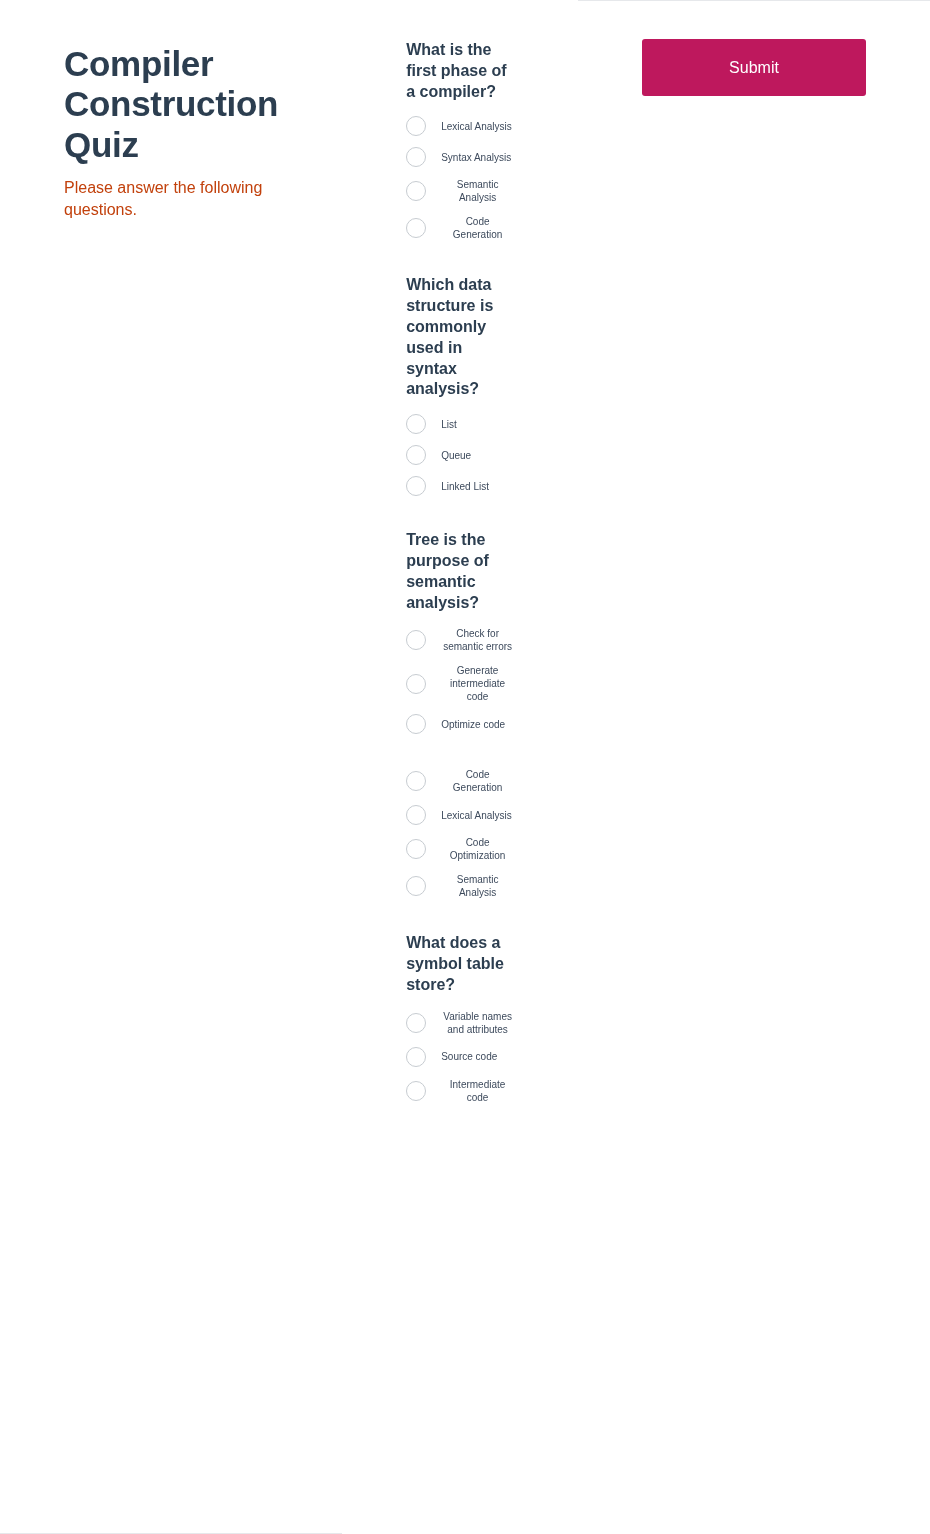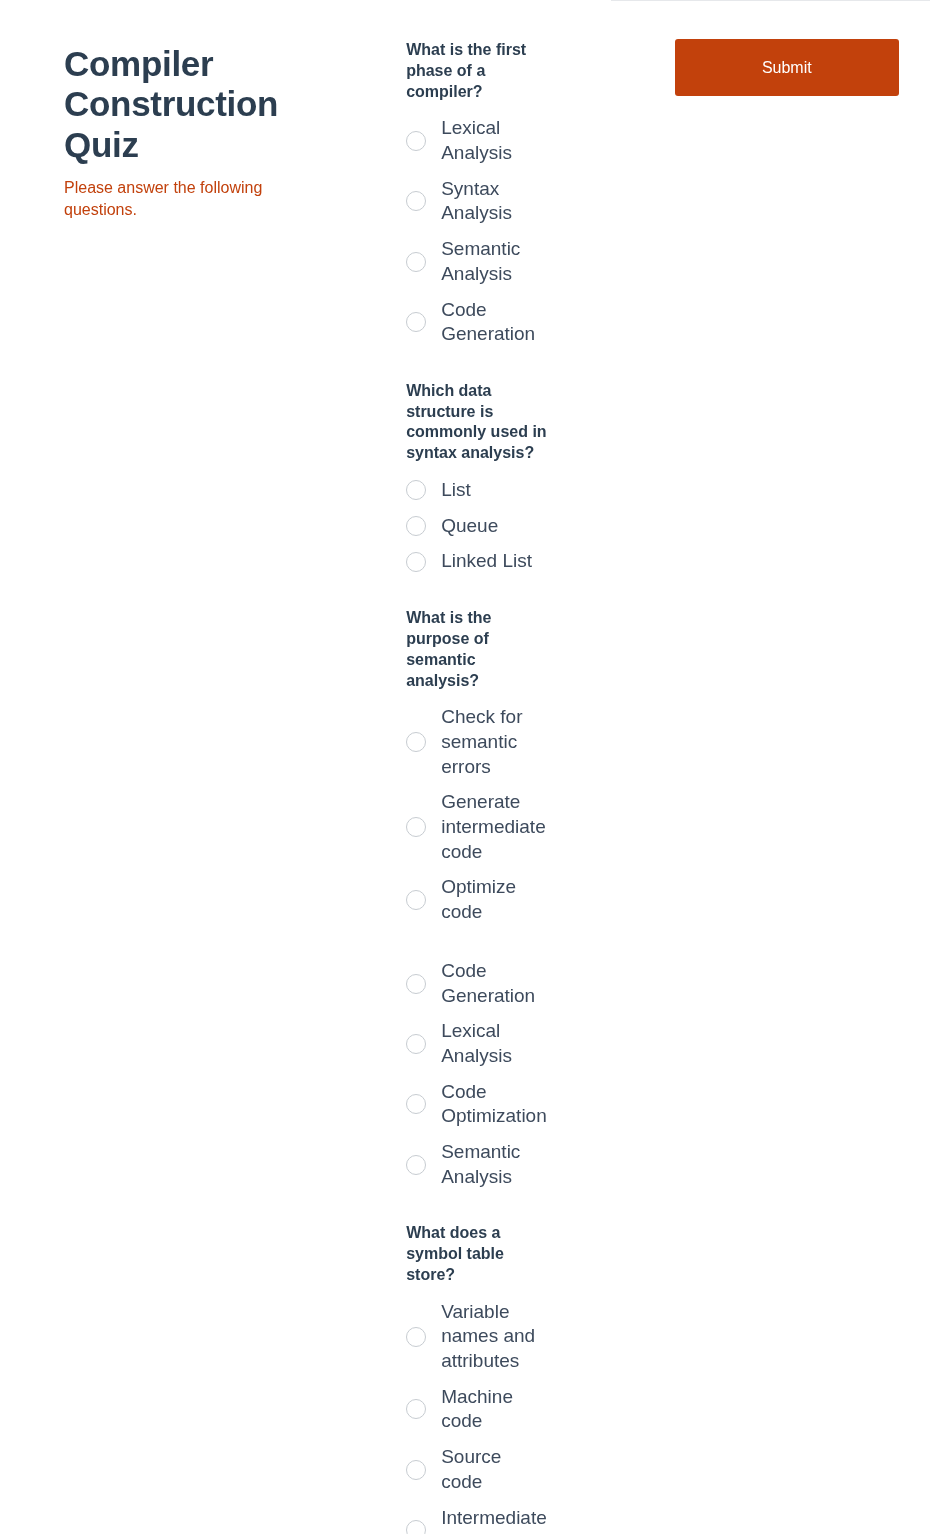--- a/index.html
+++ b/index.html
@@ -63,34 +63,35 @@
   .radio {
     width: 20px;
     height: 20px;
     min-width: 20px;
     border: 1px solid #c7ccd1;
     border-radius: 50%;
     background: #ffffff;
     margin-right: 15px;
   }
   .option-label {
-    font-size: 19px;
+    font-size: 10px;
     color: #3d4a5c;
     line-height: 1.3;
+    text-align: center;
   }
   .quiz-footer {
     border-top: 1px solid #e6e8eb;
     padding: 38px 64px 44px 64px;
     display: flex;
     justify-content: center;
   }
   .submit-button {
     width: 224px;
     height: 57px;
-    background: #c2410c;
+    background: #be185d;
     color: #ffffff;
     font-size: 16px;
     font-family: "Liberation Sans", sans-serif;
     border: none;
     border-radius: 3px;
     cursor: pointer;
   }
 </style>
 </head>
 <body>
@@ -134,21 +135,21 @@
         <span class="radio"></span>
         <span class="option-label">Queue</span>
       </div>
       <div class="option-row">
         <span class="radio"></span>
         <span class="option-label">Linked List</span>
       </div>
     </div>
 
     <div class="question-block">
-      <div class="question-text">What is the purpose of semantic analysis?</div>
+      <div class="question-text">Tree is the purpose of semantic analysis?</div>
       <div class="option-row">
         <span class="radio"></span>
         <span class="option-label">Check for semantic errors</span>
       </div>
       <div class="option-row">
         <span class="radio"></span>
         <span class="option-label">Generate intermediate code</span>
       </div>
       <div class="option-row">
         <span class="radio"></span>
@@ -173,24 +174,20 @@
         <span class="radio"></span>
         <span class="option-label">Semantic Analysis</span>
       </div>
     </div>
 
     <div class="question-block">
       <div class="question-text">What does a symbol table store?</div>
       <div class="option-row">
         <span class="radio"></span>
         <span class="option-label">Variable names and attributes</span>
-      </div>
-      <div class="option-row">
-        <span class="radio"></span>
-        <span class="option-label">Machine code</span>
       </div>
       <div class="option-row">
         <span class="radio"></span>
         <span class="option-label">Source code</span>
       </div>
       <div class="option-row">
         <span class="radio"></span>
         <span class="option-label">Intermediate code</span>
       </div>
     </div>

